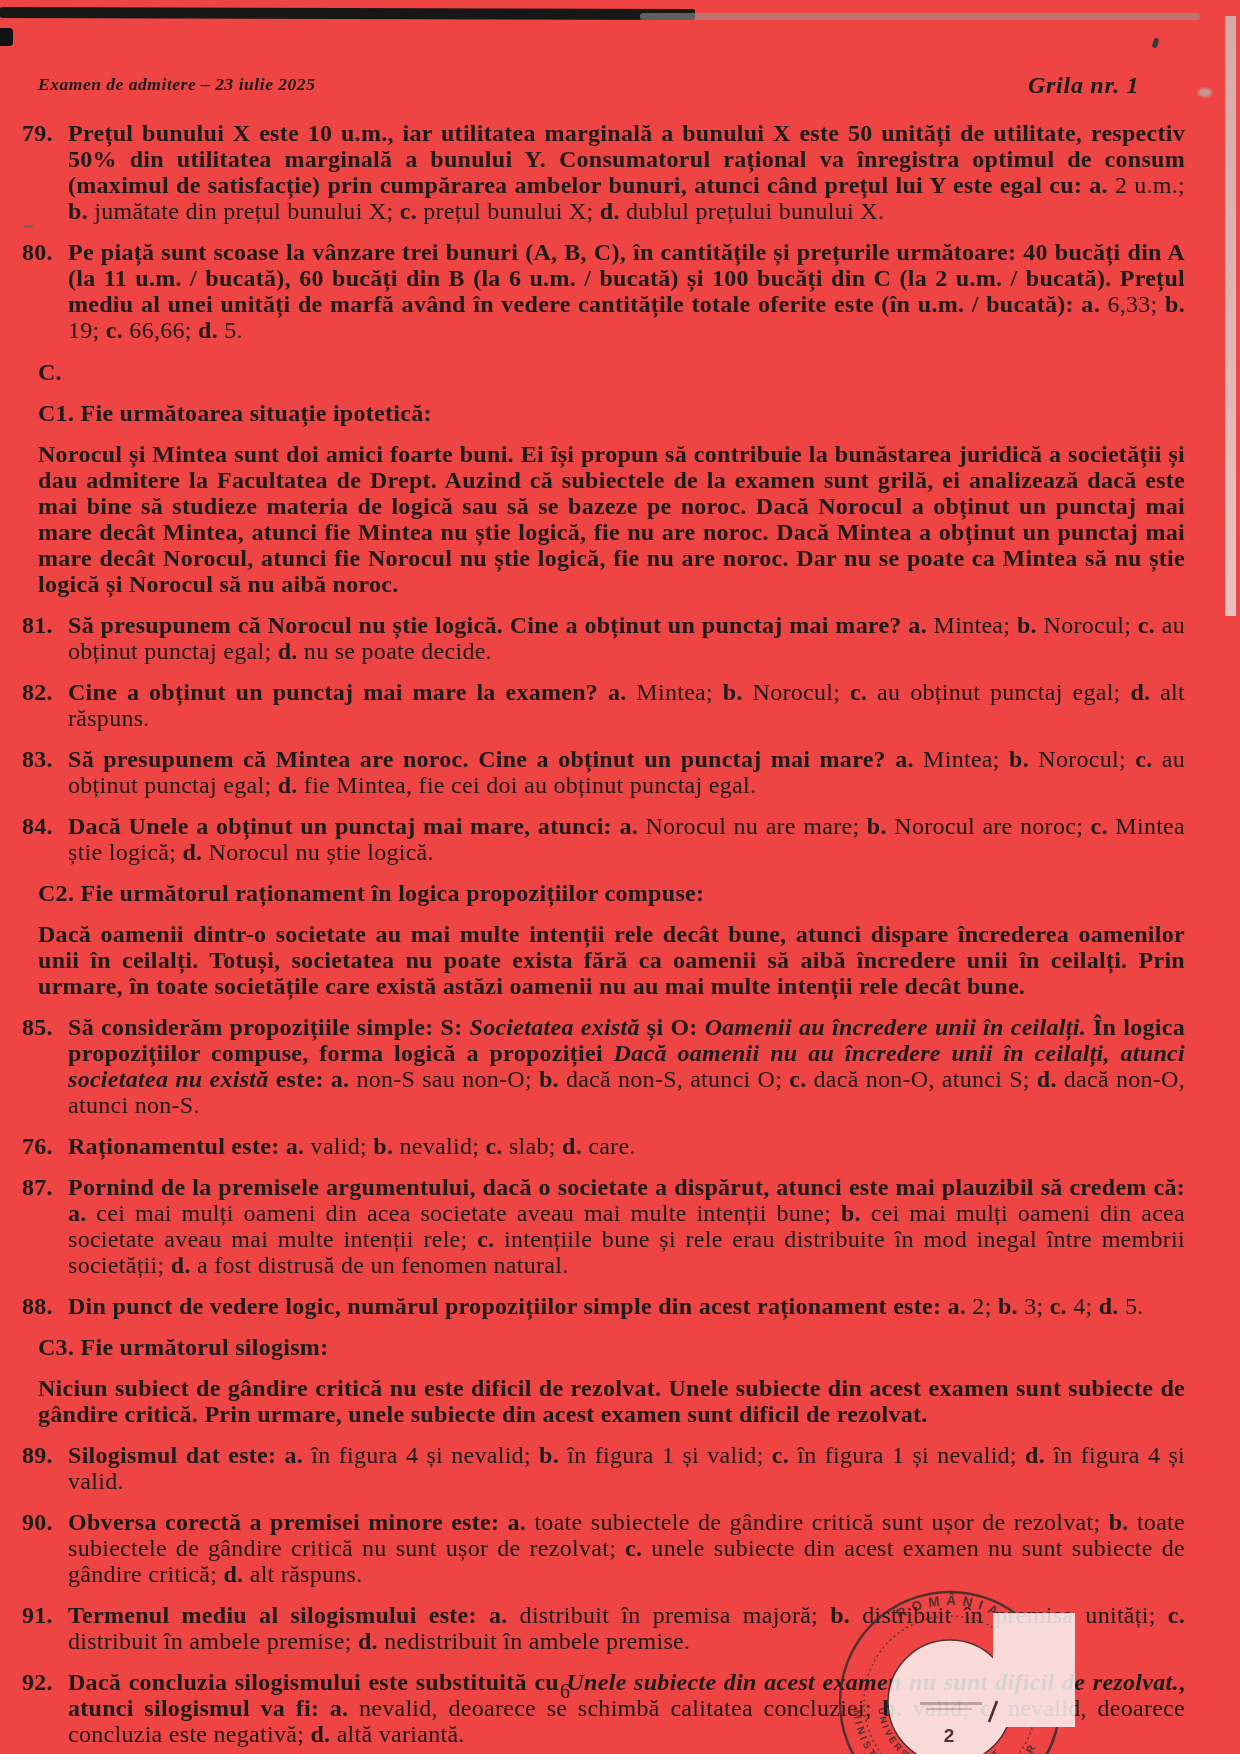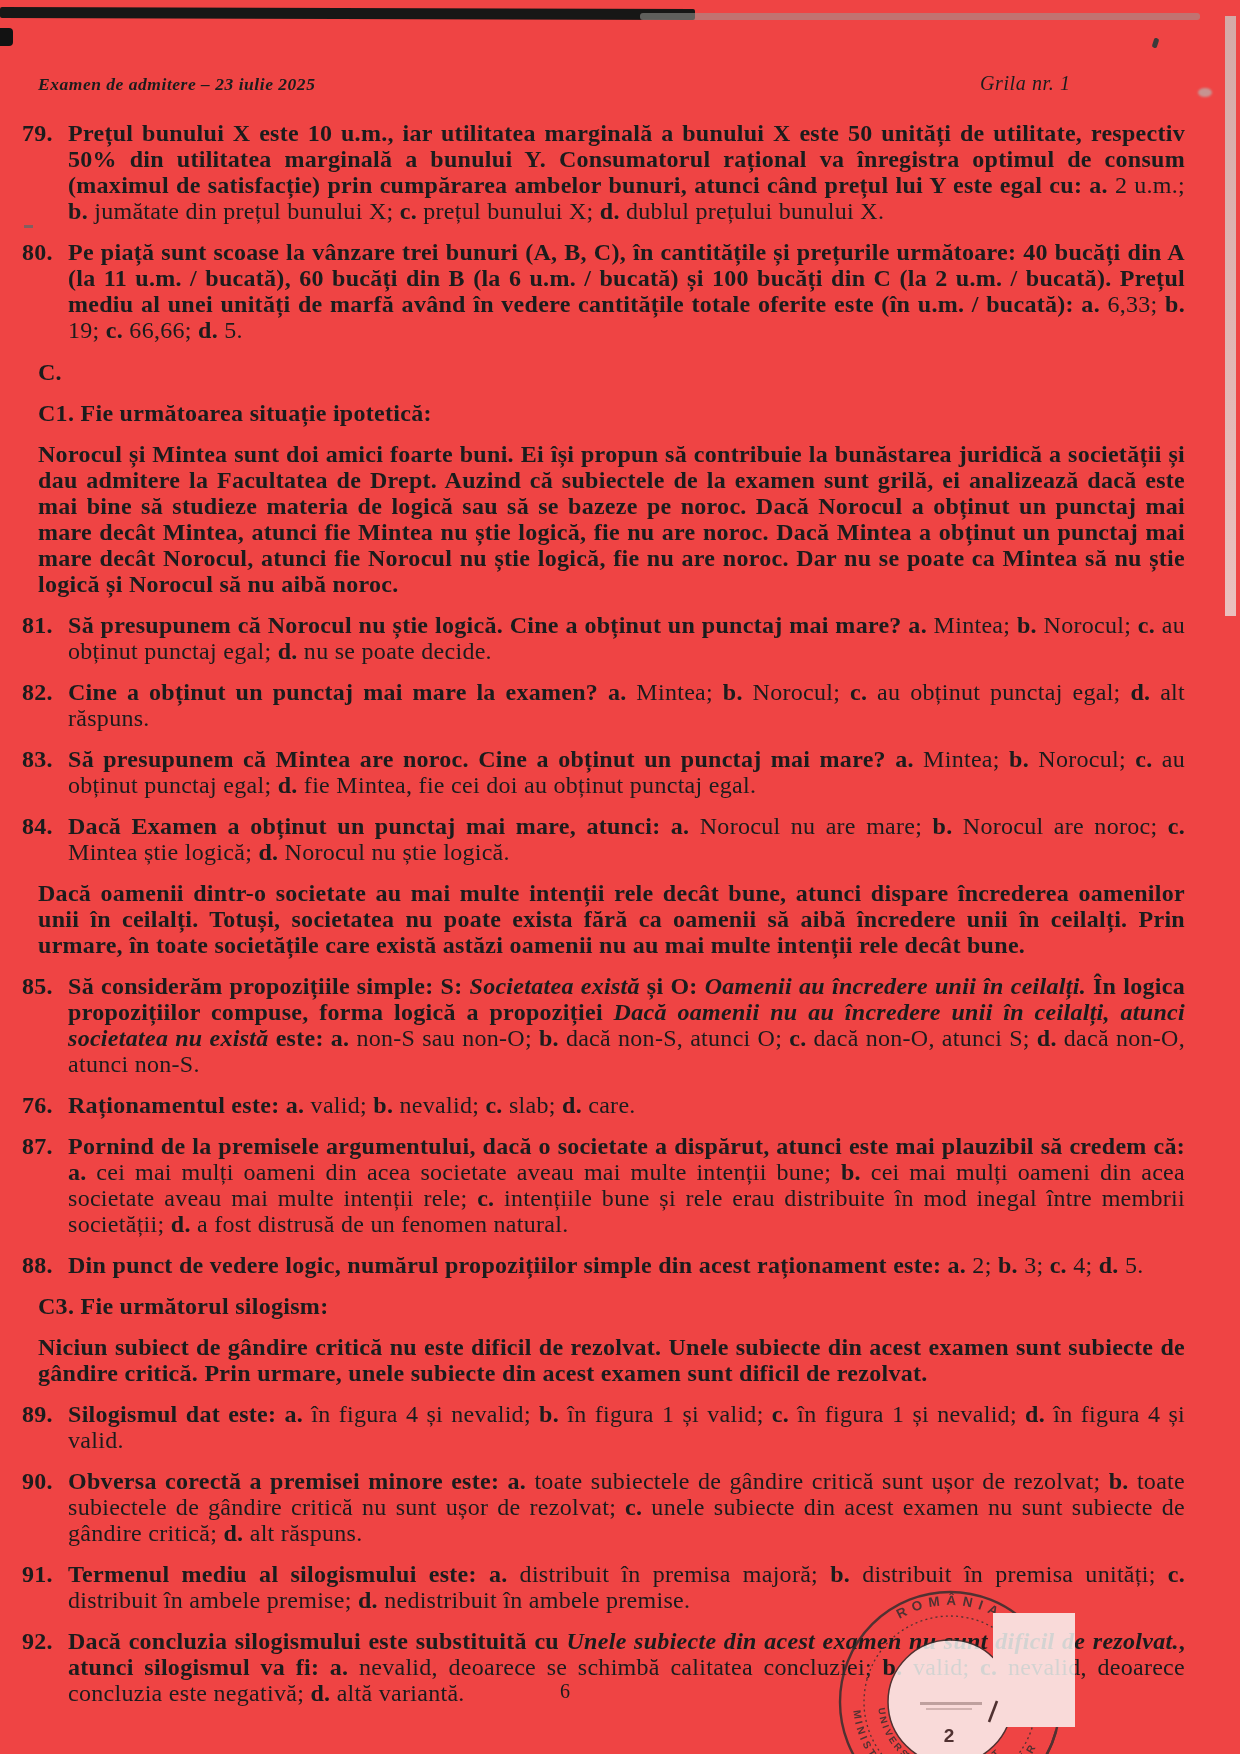--- a/index.html
+++ b/index.html
@@ -10,22 +10,22 @@
     overflow:hidden;
     font-family:"Liberation Serif","DejaVu Serif",serif;
     color:#1c1c1c;
   }
   
   .hdr-left{
     position:absolute;left:38px;top:74px;
     font-size:17.5px;font-weight:700;font-style:italic;letter-spacing:.03em;
   }
   .hdr-right{
-    position:absolute;left:980px;top:72px;
-    font-size:20px;font-weight:400;font-style:italic;letter-spacing:.03em;
+    position:absolute;left:1028px;top:72px;
+    font-size:24px;font-weight:700;font-style:italic;letter-spacing:.03em;
   }
   
   .flow{
     position:absolute;left:22px;top:120px;width:1163px;
     font-size:24px;line-height:26px;letter-spacing:.012em;
   }
   .block{margin-bottom:15px;}
   .question{display:flex;}
   .qnum{flex:0 0 46px;width:46px;font-weight:700;}
   .qtext{flex:1;text-align:justify;}
@@ -106,22 +106,23 @@
       <div class="block question">
         <span class="qnum">82.</span>
         <div class="qtext"><span class="b">Cine a obținut un punctaj mai mare la examen? </span><span class="b">a.</span><span> Mintea; </span><span class="b">b.</span><span> Norocul; </span><span class="b">c.</span><span> au obținut punctaj egal; </span><span class="b">d.</span><span> alt răspuns.</span></div>
       </div>
       <div class="block question">
         <span class="qnum">83.</span>
         <div class="qtext"><span class="b">Să presupunem că Mintea are noroc. Cine a obținut un punctaj mai mare? </span><span class="b">a.</span><span> Mintea; </span><span class="b">b.</span><span> Norocul; </span><span class="b">c.</span><span> au obținut punctaj egal; </span><span class="b">d.</span><span> fie Mintea, fie cei doi au obținut punctaj egal.</span></div>
       </div>
       <div class="block question">
         <span class="qnum">84.</span>
-        <div class="qtext"><span class="b">Dacă Examen a obținut un punctaj mai mare, atunci: </span><span class="b">a.</span><span> Norocul nu are mare; </span><span class="b">b.</span><span> Norocul are noroc; </span><span class="b">c.</span><span> Mintea știe logică; </span><span class="b">d.</span><span> Norocul nu știe logică.</span></div>
-      </div>
+        <div class="qtext"><span class="b">Dacă Unele a obținut un punctaj mai mare, atunci: </span><span class="b">a.</span><span> Norocul nu are mare; </span><span class="b">b.</span><span> Norocul are noroc; </span><span class="b">c.</span><span> Mintea știe logică; </span><span class="b">d.</span><span> Norocul nu știe logică.</span></div>
+      </div>
+      <div class="block heading"><span class="b">C2. Fie următorul raționament în logica propozițiilor compuse:</span></div>
       <div class="block paragraph"><span class="b">Dacă oamenii dintr-o societate au mai multe intenții rele decât bune, atunci dispare încrederea oamenilor unii în ceilalți. Totuși, societatea nu poate exista fără ca oamenii să aibă încredere unii în ceilalți. Prin urmare, în toate societățile care există astăzi oamenii nu au mai multe intenții rele decât bune.</span></div>
       <div class="block question">
         <span class="qnum">85.</span>
         <div class="qtext"><span class="b">Să considerăm propozițiile simple: S: </span><span class="b i">Societatea există</span><span class="b"> și O: </span><span class="b i">Oamenii au încredere unii în ceilalți.</span><span class="b"> În logica propozițiilor compuse, forma logică a propoziției </span><span class="b i">Dacă oamenii nu au încredere unii în ceilalți, atunci societatea nu există</span><span class="b"> este: </span><span class="b">a.</span><span> non-S sau non-O;  </span><span class="b">b.</span><span> dacă non-S, atunci O; </span><span class="b">c.</span><span> dacă non-O, atunci S; </span><span class="b">d.</span><span> dacă non-O, atunci non-S.</span></div>
       </div>
       <div class="block question">
         <span class="qnum">76.</span>
         <div class="qtext"><span class="b">Raționamentul este: </span><span class="b">a.</span><span> valid; </span><span class="b">b.</span><span> nevalid; </span><span class="b">c.</span><span> slab; </span><span class="b">d.</span><span> care.</span></div>
       </div>
       <div class="block question">

